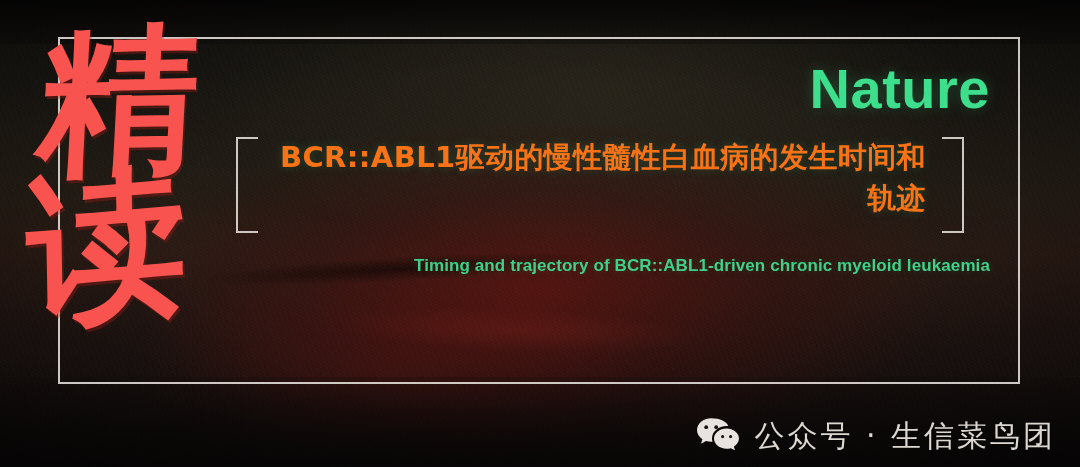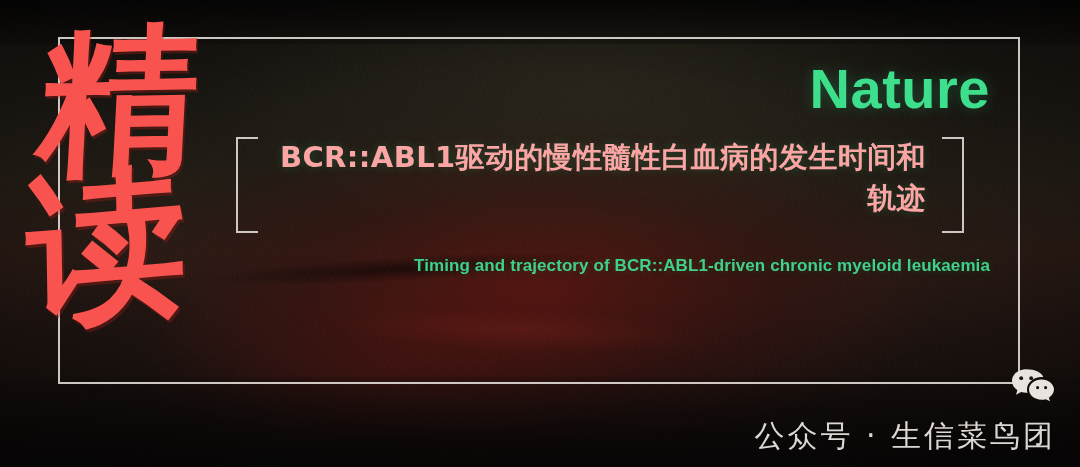--- a/index.html
+++ b/index.html
@@ -140,21 +140,21 @@
   .bracket-right {
     right: 26px;
     border-right: 2px solid rgba(235,230,226,0.85);
   }
 
   .title-cn {
     font-family: "DejaVu Sans", "Liberation Sans", sans-serif;
     font-weight: 600;
     font-size: 29px;
     line-height: 1.42;
-    color: #fca5a5;
+    color: #f97316;
     margin: 6px 0 0 0;
     letter-spacing: 0.4px;
     text-shadow: 0 0 10px rgba(40,190,115,0.25);
   }
 
   .title-en {
     font-family: "Liberation Sans", "DejaVu Sans", sans-serif;
     font-weight: 700;
     font-size: 17px;
     line-height: 1.5;
@@ -163,23 +163,22 @@
     letter-spacing: 0.1px;
     text-shadow: 0 0 9px rgba(35,175,105,0.22);
   }
 
   
   .wechat-bar {
     position: absolute;
     right: 24px;
     bottom: 10px;
     display: flex;
-    align-items: flex-end;
+    align-items: flex-start;
     gap: 13px;
-    flex-direction: column;
   }
   .wechat-icon {
     width: 46px;
     height: 36px;
     position: relative;
     flex: none;
   }
   .wechat-text {
     font-family: "DejaVu Sans", "Liberation Sans", sans-serif;
     font-size: 30px;

